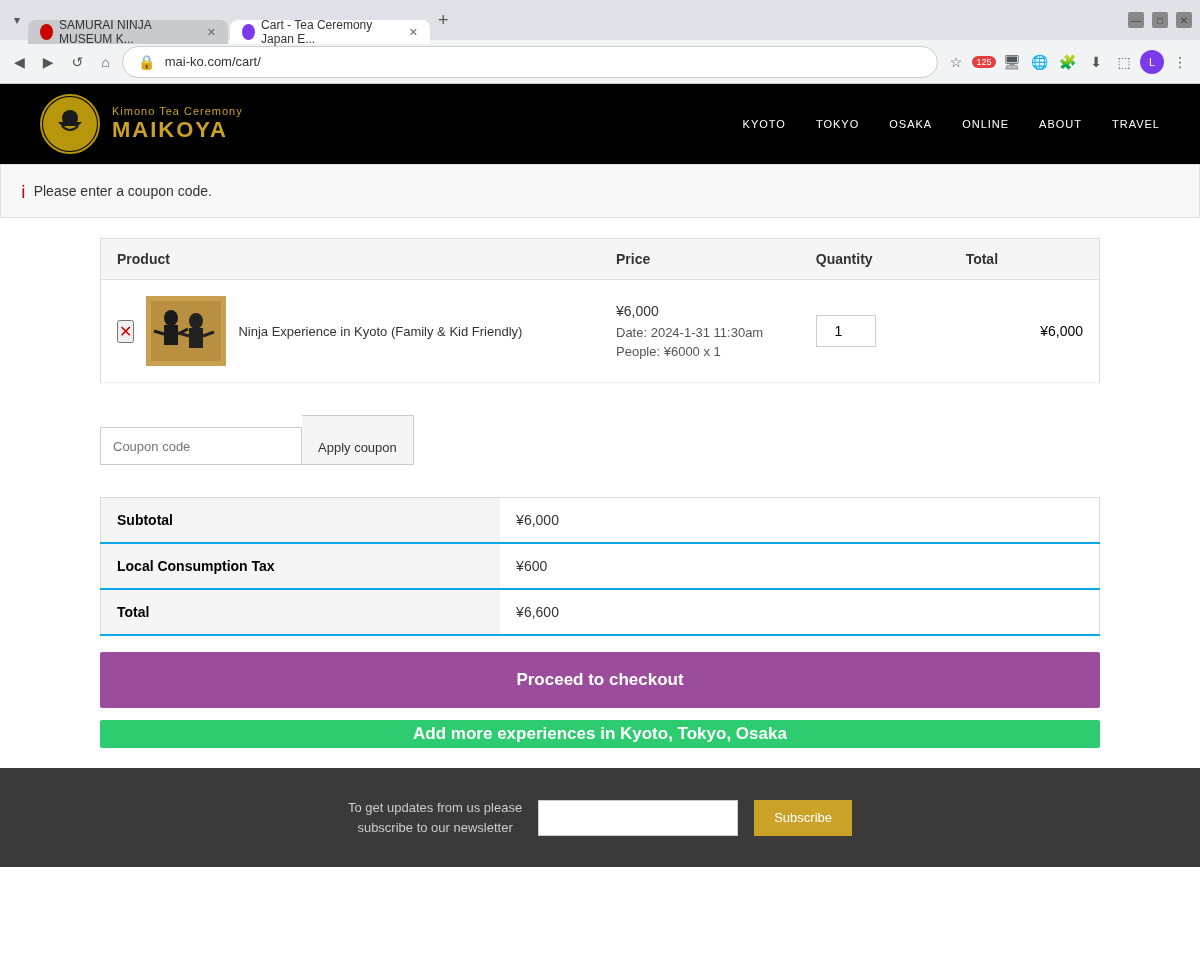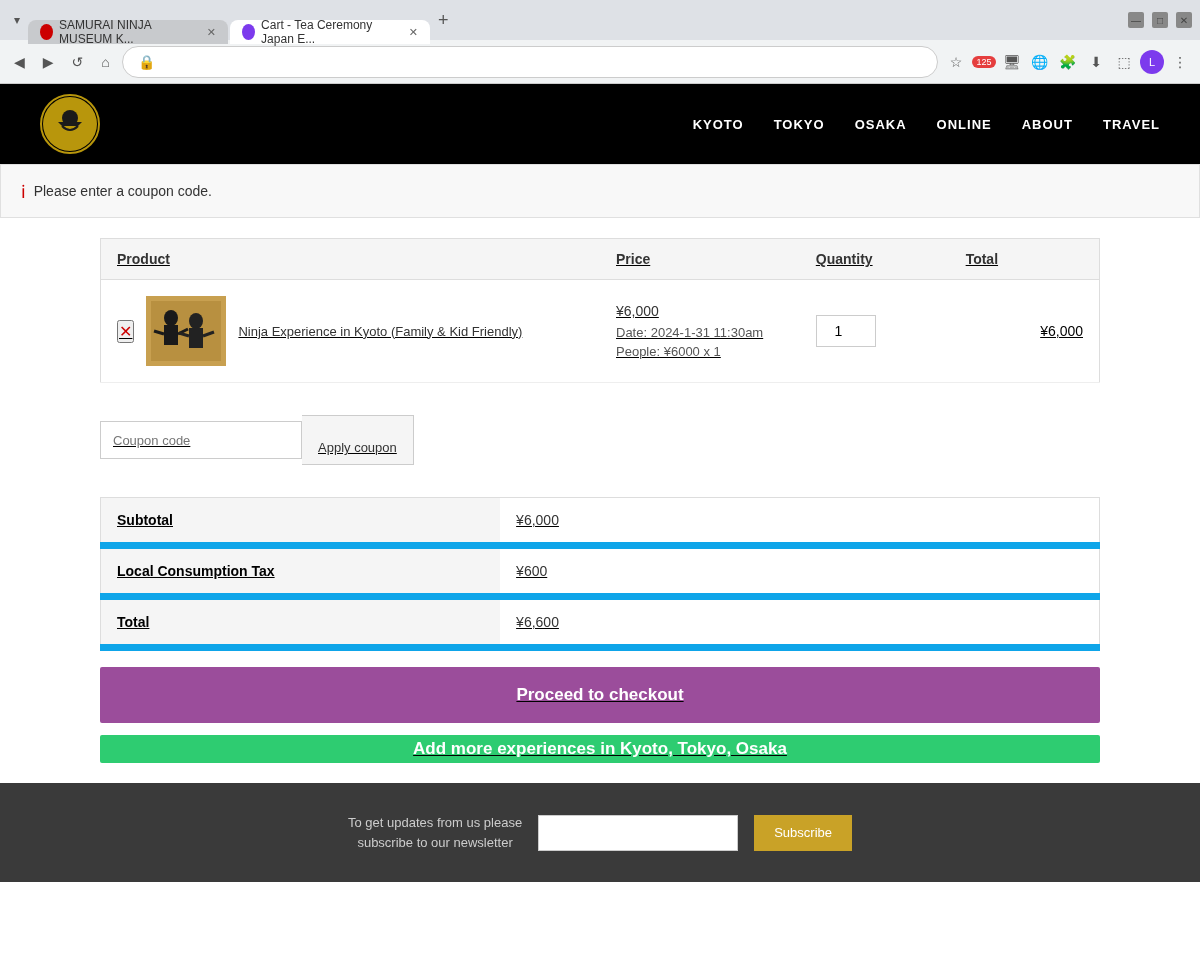--- a/index.html
+++ b/index.html
@@ -33,32 +33,32 @@
 
     
     .site-header { background: #000; display: flex; align-items: center; justify-content: space-between; padding: 0 40px; height: 80px; }
     .logo-area { display: flex; align-items: center; gap: 12px; }
     .logo-circle { width: 60px; height: 60px; border-radius: 50%; border: 2px solid #b8960c; display: flex; align-items: center; justify-content: center; overflow: hidden; }
     .logo-img { width: 54px; height: 54px; background: #b8960c; border-radius: 50%; display: flex; align-items: center; justify-content: center; }
     .logo-text { color: #fff; }
     .logo-subtitle { font-size: 11px; color: #c9a227; letter-spacing: 1px; }
     .logo-title { font-size: 22px; font-weight: bold; color: #c9a227; letter-spacing: 2px; }
     .site-nav { display: flex; gap: 30px; }
-    .nav-link { color: #fff; text-decoration: none; font-size: 13px; font-weight: 700; letter-spacing: 1px; cursor: pointer; }
+    .nav-link { color: #fff; text-decoration: none; font-size: 11px; font-weight: 400; letter-spacing: 1px; cursor: pointer; }
 
     
     .campaign-banner { background: #4a5e1a; color: #fff; text-align: center; padding: 12px; font-size: 15px; font-weight: 500; }
 
     
     .error-bar { background: #f8f8f8; border: 1px solid #e0e0e0; padding: 14px 20px; display: flex; align-items: center; gap: 8px; margin: 0; }
     .error-icon { color: #c00; font-size: 18px; }
     .error-text { color: #333; font-size: 14px; }
 
     
-    .main-content { padding: 20px 100px; text-decoration: underline; }
+    .main-content { padding: 20px 100px; }
 
     
     .cart-table { width: 100%; border-collapse: collapse; border: 1px solid #ddd; margin-bottom: 20px; }
     .cart-table th { background: #f5f5f5; padding: 12px 16px; text-align: left; font-size: 14px; font-weight: bold; color: #333; border-bottom: 1px solid #ddd; }
     .cart-table td { padding: 16px; border-bottom: 1px solid #eee; vertical-align: middle; }
     .th-product { width: 50%; }
     .th-price { width: 20%; }
     .th-qty { width: 15%; }
     .th-total { width: 15%; text-align: right; }
     .td-total { text-align: right; }
@@ -66,25 +66,25 @@
     .remove-btn { color: #c00; font-size: 16px; cursor: pointer; display: flex; align-items: center; }
     .product-cell { display: flex; align-items: center; gap: 12px; }
     .product-name { font-size: 13px; color: #333; text-align: center; }
     .price-details { font-size: 13px; color: #333; }
     .price-main { font-size: 14px; margin-bottom: 6px; }
     .price-date { font-size: 13px; color: #555; margin-bottom: 4px; }
     .price-people { font-size: 13px; color: #555; }
     .qty-input { width: 60px; height: 32px; text-align: center; border: 1px solid #ccc; font-size: 14px; padding: 4px; }
 
     
-    .coupon-row { display: flex; gap: 0; align-items: center; padding: 12px 0; }
+    .coupon-row { display: flex; gap: 0; align-items: flex-end; padding: 12px 0; }
     .coupon-input { border: 1px solid #ccc; padding: 8px 12px; font-size: 13px; height: 38px; outline: none; min-width: 120px; }
     .apply-coupon-btn { background: #f5f5f5; border: 1px solid #ccc; border-left: none; padding: 24px 16px; font-size: 13px; cursor: pointer; height: 38px; color: #333; }
     .totals-table { width: 100%; border: 1px solid #ddd; border-collapse: collapse; }
-    .totals-table tr { border-bottom: 7px solid #0ea5e9; }
+    .totals-table tr { border-bottom: 2px solid #0ea5e9; }
     .totals-table td { padding: 14px 16px; font-size: 14px; }
     .totals-label { background: #f5f5f5; font-weight: bold; width: 40%; }
     .totals-value { color: #333; }
 
     
     .checkout-btn { width: 100%; background: #9b4d9b; color: #fff; border: none; padding: 18px; font-size: 17px; font-weight: bold; cursor: pointer; margin-top: 16px; border-radius: 2px; text-align: center; }
     .more-exp-btn { width: 100%; background: #2ecc71; color: #fff; border: none; padding: 4px; font-size: 17px; font-weight: bold; cursor: pointer; margin-top: 12px; border-radius: 2px; }
 
     
     .footer { background: #3a3a3a; padding: 30px 40px; text-align: center; }
@@ -128,20 +128,21 @@
     </div>
   </div>
 
   <div class="browser-toolbar">
     <button class="nav-btn">◀</button>
     <button class="nav-btn">▶</button>
     <button class="nav-btn">↺</button>
     <button class="nav-btn">⌂</button>
     <div class="address-bar">
       <span class="toolbar-icon">🔒</span>
+      <span class="address-text">mai-ko.com/cart/</span>
     </div>
     <div class="toolbar-icons">
       <div class="toolbar-icon">☆</div>
       <div class="toolbar-icon notif-badge" style="position:relative;">
         <span style="background:#e53e3e;color:#fff;font-size:9px;border-radius:8px;padding:1px 4px;">125</span>
       </div>
       <div class="toolbar-icon">🖥</div>
       <div class="toolbar-icon">🌐</div>
       <div class="toolbar-icon">🧩</div>
       <div class="toolbar-icon">⬇</div>
@@ -157,20 +158,24 @@
   <div class="site-header">
     <div class="logo-area">
       <div class="logo-circle">
         <div class="logo-img">
           <svg width="40" height="40" viewBox="0 0 40 40">
             <circle cx="20" cy="14" r="8" fill="#1a1a1a"></circle>
             <path d="M12 22 Q20 30 28 22" stroke="#1a1a1a" stroke-width="2" fill="none"></path>
             <path d="M8 18 L12 22 L28 22 L32 18" fill="#1a1a1a"></path>
           </svg>
         </div>
+      </div>
+      <div class="logo-text">
+        <div class="logo-subtitle">Kimono Tea Ceremony</div>
+        <div class="logo-title">MAIKOYA</div>
       </div>
     </div>
     <nav class="site-nav">
       <a class="nav-link">KYOTO</a>
       <a class="nav-link">TOKYO</a>
       <a class="nav-link">OSAKA</a>
       <a class="nav-link">ONLINE</a>
       <a class="nav-link">ABOUT</a>
       <a class="nav-link">TRAVEL</a>
     </nav>

